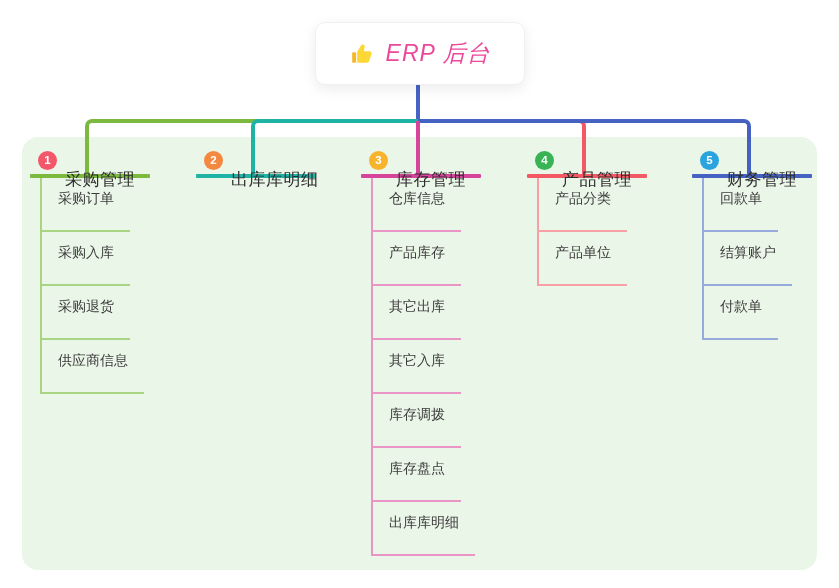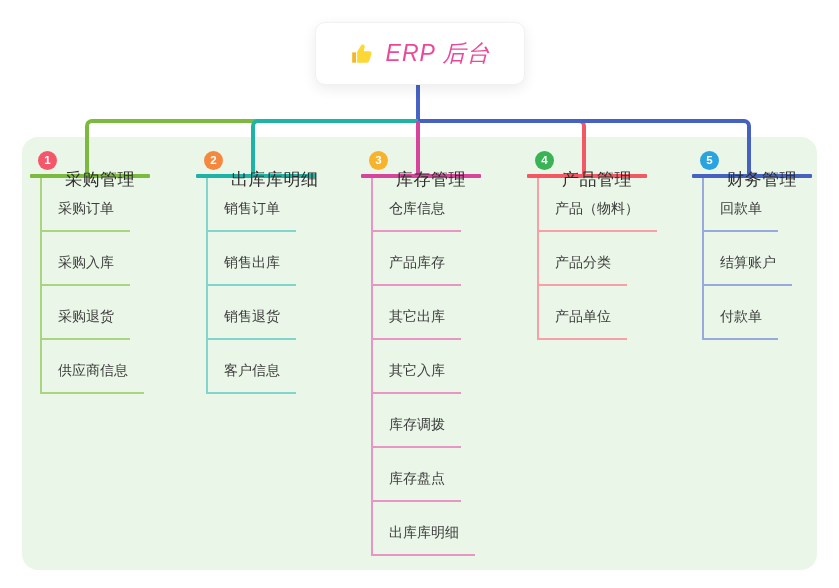--- a/index.html
+++ b/index.html
@@ -34,21 +34,21 @@
   .badge{
     width:19px;height:19px;border-radius:50%;background:var(--badge);
     color:#fff;font-size:11.5px;font-weight:bold;line-height:19px;text-align:center;
     flex:0 0 19px;
   }
   .hlabel{font-size:17px;font-weight:500;color:#2d2d2d;letter-spacing:.5px;white-space:nowrap;margin-top:39px;}
   .hrule{width:120px;height:4px;background:var(--line);border-radius:1px;}
   .items{margin-left:10px;border-left:2px solid var(--light);}
   .item{
     box-sizing:border-box;height:54px;border-bottom:2px solid var(--light);
-    display:flex;align-items:flex-end;padding:0 0 12px 16px;
+    display:flex;align-items:flex-end;padding:0 0 22px 16px;
     font-size:14px;color:#3c3c3c;white-space:nowrap;
   }
   .w3{width:74px;} .w4{width:88px;} .w5{width:102px;font-family:Liberation Mono, monospace;} .w6{width:118px;}
 </style>
 </head>
 <body>
 
 <div id="canvas">
 
   <div class="vline" style="left: 416px; top: 82px; width: 4px; height: 39px; background: rgb(70, 99, 197);"></div>
@@ -81,26 +81,20 @@
       <div class="item w5">供应商信息</div>
     </div>
   </div>
 
   <div class="col" style="left: 196px; --line: #1fb3a6; --light: #82d5cc; --badge: #f5883f;">
     <div class="hdr">
       <span class="badge">2</span>
       <span class="hlabel">出库库明细</span>
     </div>
     <div class="hrule"></div>
-    <div class="items">
-      <div class="item w4">销售订单</div>
-      <div class="item w4">销售出库</div>
-      <div class="item w4">销售退货</div>
-      <div class="item w4">客户信息</div>
-    </div>
   </div>
 
   <div class="col" style="left: 361px; --line: #d6459b; --light: #e995c5; --badge: #f7b32b;">
     <div class="hdr">
       <span class="badge">3</span>
       <span class="hlabel">库存管理</span>
     </div>
     <div class="hrule"></div>
     <div class="items">
       <div class="item w4">仓库信息</div>
@@ -113,21 +107,20 @@
     </div>
   </div>
 
   <div class="col" style="left: 527px; --line: #f25965; --light: #f8a0a6; --badge: #39b356;">
     <div class="hdr">
       <span class="badge">4</span>
       <span class="hlabel">产品管理</span>
     </div>
     <div class="hrule"></div>
     <div class="items">
-      <div class="item w6">产品（物料）</div>
       <div class="item w4">产品分类</div>
       <div class="item w4">产品单位</div>
     </div>
   </div>
 
   <div class="col" style="left: 692px; --line: #4562c3; --light: #97aade; --badge: #29a4de;">
     <div class="hdr">
       <span class="badge">5</span>
       <span class="hlabel">财务管理</span>
     </div>

